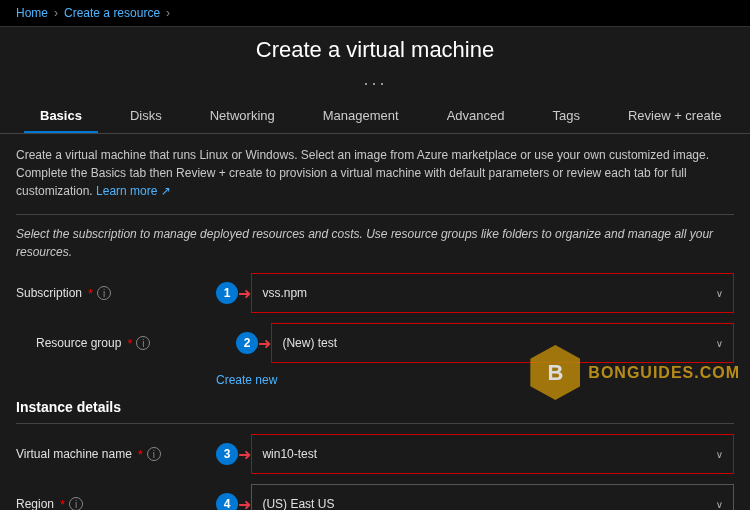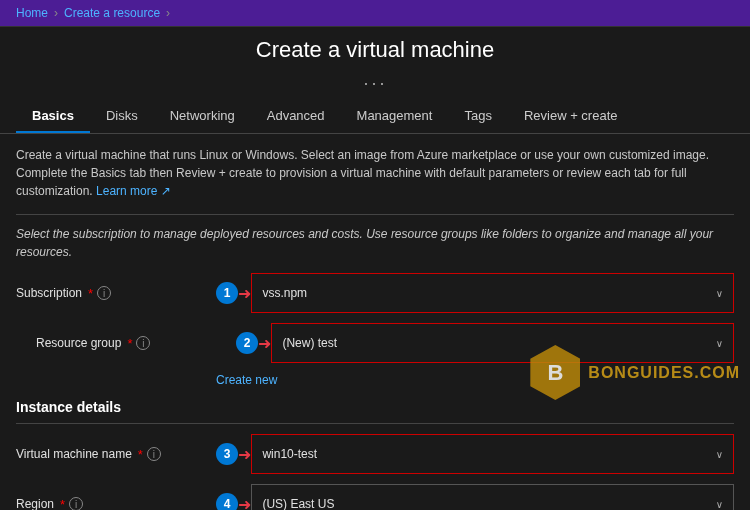--- a/index.html
+++ b/index.html
@@ -6,21 +6,21 @@
     body {
       background: #1a1a1a;
       color: #e0e0e0;
       font-family: 'Segoe UI', Arial, sans-serif;
       font-size: 13px;
       width: 750px;
       height: 510px;
       overflow: hidden;
     }
     .top-bar {
-      background: #4c1d95;
+      background: #000000;
       padding: 6px 16px;
       display: flex;
       align-items: center;
       border-bottom: 1px solid #333;
     }
     .breadcrumb {
       display: flex;
       align-items: center;
       gap: 6px;
       font-size: 12px;
@@ -46,22 +46,22 @@
     }
     .ellipsis-btn {
       color: #aaa;
       font-size: 18px;
       cursor: pointer;
       letter-spacing: 2px;
     }
     .tabs {
       display: flex;
       border-bottom: 1px solid #444;
-      padding: 0 16px;
-      gap: 0;
+      padding: 0 24px;
+      gap: 16px;
     }
     .tab {
       padding: 8px 16px;
       cursor: pointer;
       color: #ccc;
       font-size: 13px;
       border-bottom: 2px solid transparent;
       white-space: nowrap;
     }
     .tab.active {
@@ -231,22 +231,22 @@
 
 <div class="page-header">
   <h1 class="page-title">Create a virtual machine</h1>
   <span class="ellipsis-btn">···</span>
 </div>
 
 <div class="tabs">
   <div class="tab active">Basics</div>
   <div class="tab">Disks</div>
   <div class="tab">Networking</div>
+  <div class="tab">Management</div>
   <div class="tab">Advanced</div>
-  <div class="tab">Management</div>
   <div class="tab">Tags</div>
   <div class="tab">Review + create</div>
 </div>
 
 <div class="content">
   <p class="description">
     <span>Create a virtual machine that runs Linux or Windows. Select an image from Azure marketplace or use your own customized image. Complete the Basics tab then Review + create to provision a virtual machine with default parameters or review each tab for full customization.</span>
     <a> <span>Learn more</span> ↗</a>
   </p>
 

